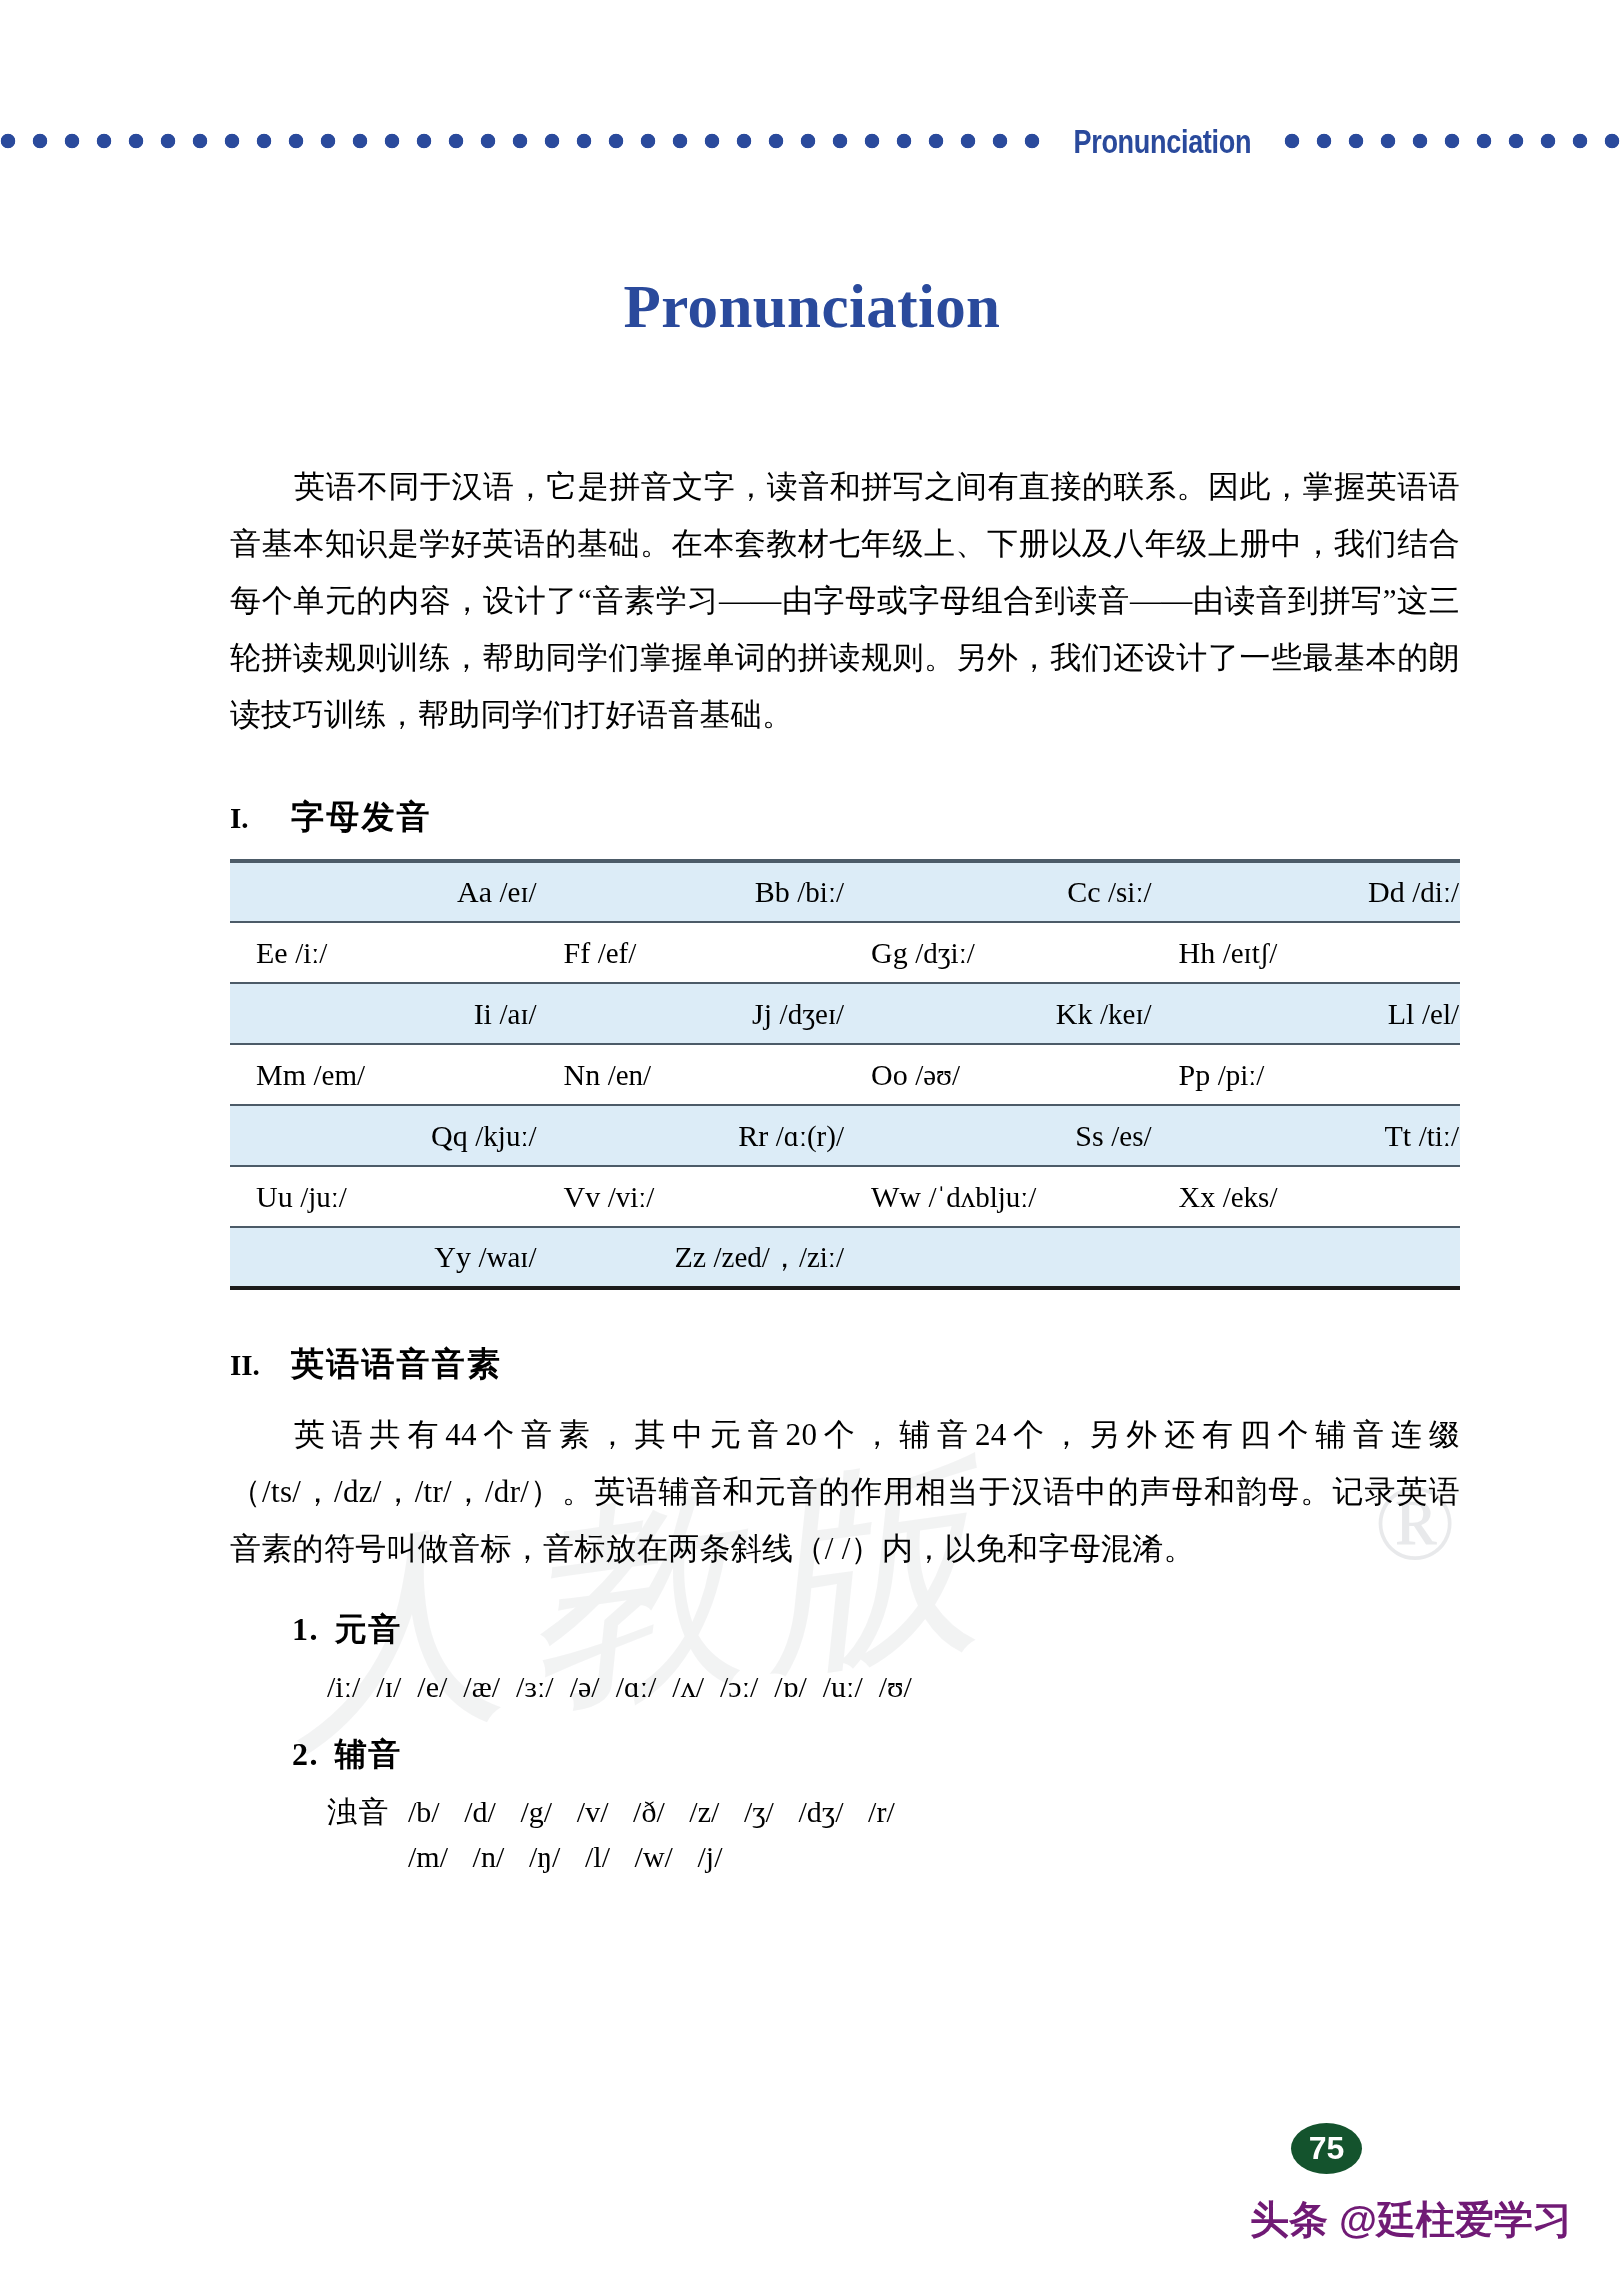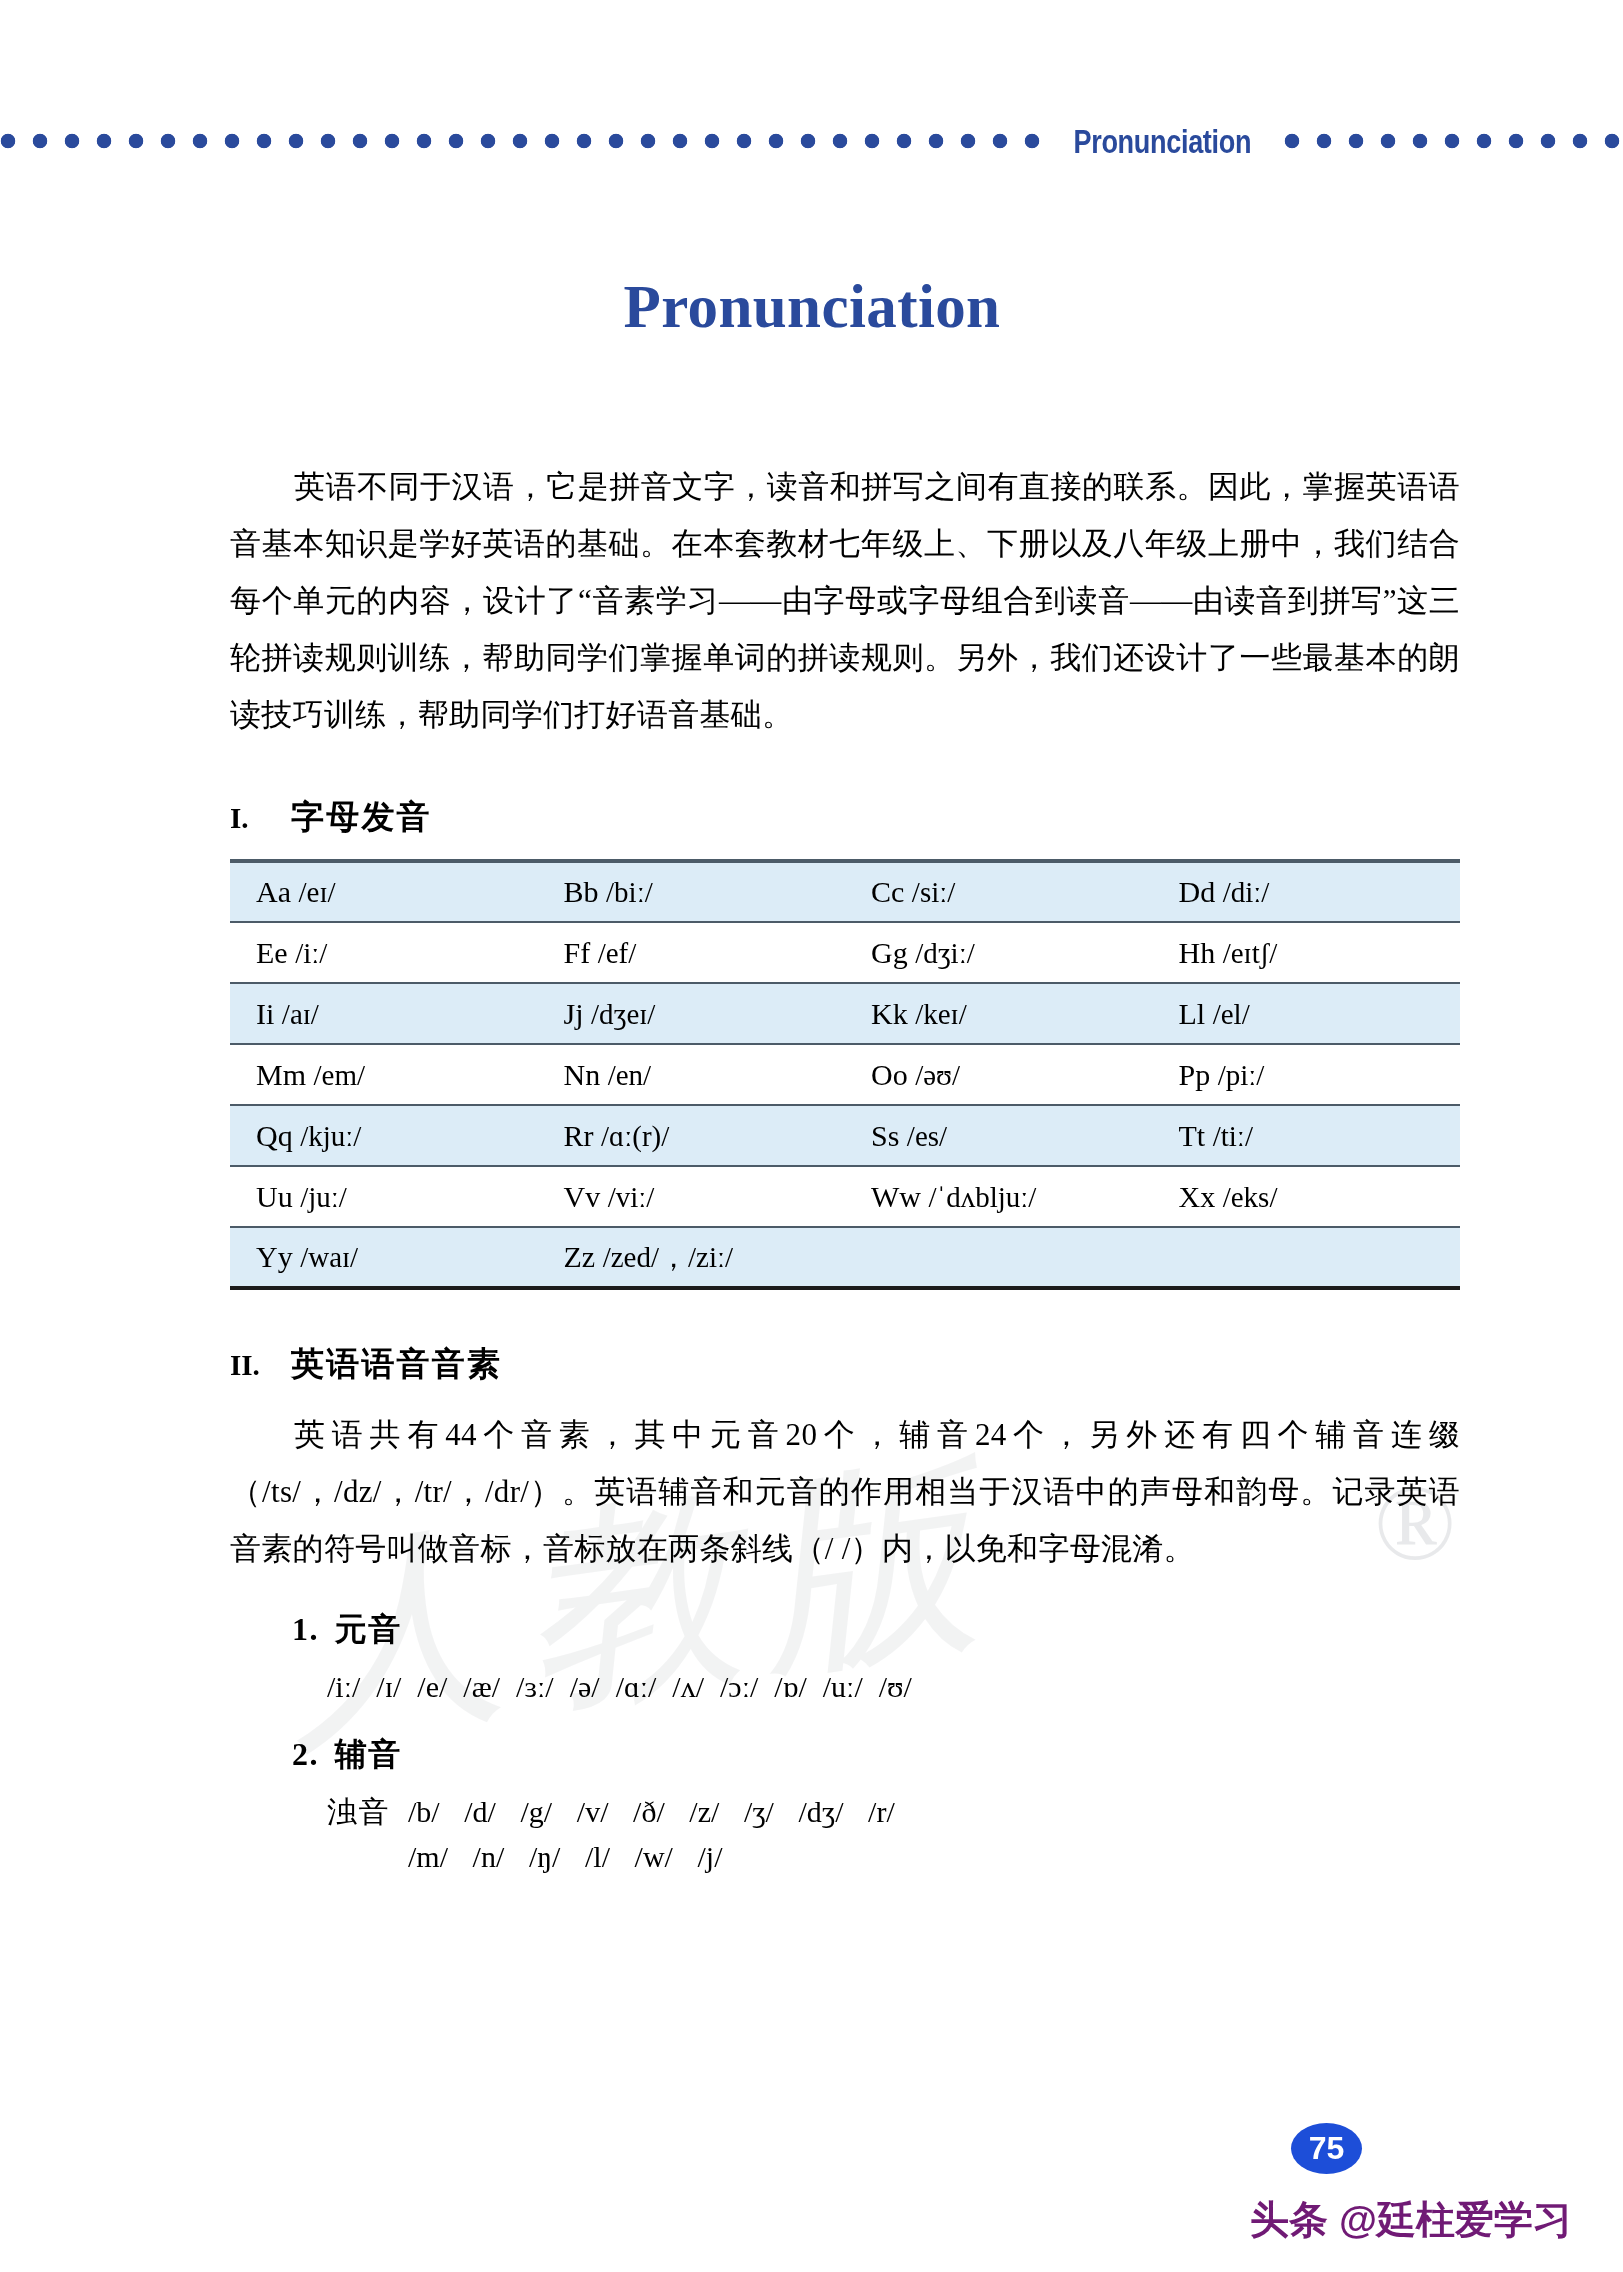--- a/index.html
+++ b/index.html
@@ -124,21 +124,21 @@
   table.alpha tr { height: 61px; }
   table.alpha td {
     font-size: 30px;
     padding-left: 26px;
     vertical-align: middle;
     border-top: 2.2px solid #4c5b68;
     border-bottom: 2.2px solid #4c5b68;
     line-height: 1.1;
     white-space: nowrap;
   }
-  table.alpha tr.shade td { background: #dcecf7; }
+  table.alpha tr.shade td { background: #dcecf7; text-align: right; }
   table.alpha tr:first-child td { border-top: 4.3px solid #4c5b68; }
   table.alpha tr:last-child td { border-bottom: 4.3px solid #1c1c1c; }
   .letter { font-size: 30px; }
   .ipa { font-size: 29px; }
 
   
   .sub-item {
     margin-top: 24.6px;
     margin-left: 62px;
   }
@@ -195,21 +195,21 @@
   }
 
   
   .page-badge {
     position: absolute;
     left: 1291px;
     top: 2123px;
     width: 71px;
     height: 51px;
     border-radius: 50%;
-    background: #1d4ed8;
+    background: #14532d;
     color: #ffffff;
     font-family: "Liberation Sans", "DejaVu Sans", sans-serif;
     font-weight: bold;
     font-size: 32px;
     display: flex;
     align-items: center;
     justify-content: center;
   }
   .footer-mark {
     position: absolute;

